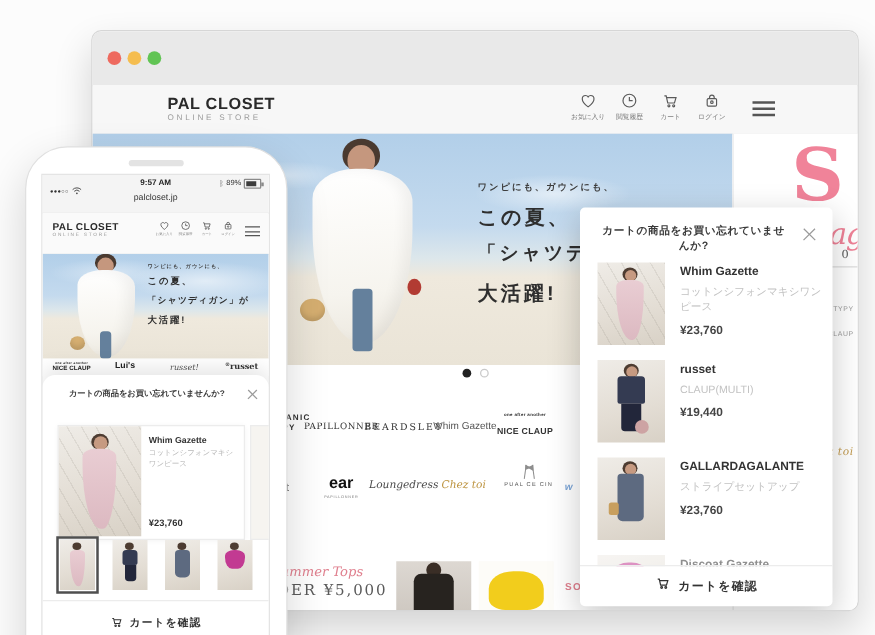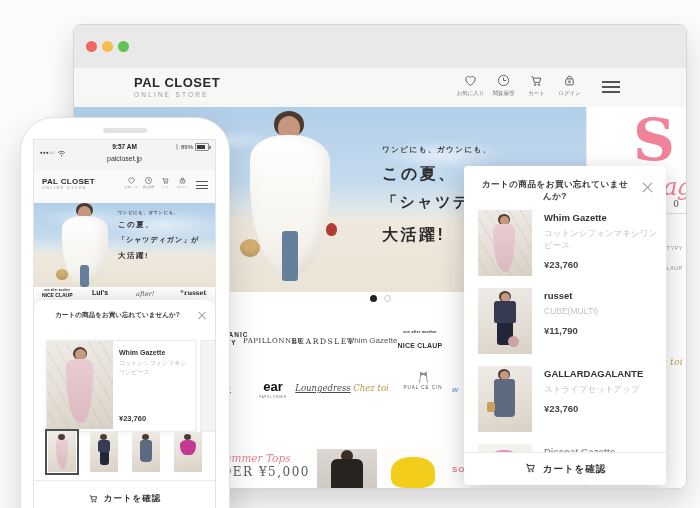--- a/index.html
+++ b/index.html
@@ -280,21 +280,21 @@
     <div class="brand" style="left:346px;top:305px;">
       <span class="b-sub">one after another</span>
       <span class="b-nice">NICE CLAUP</span>
     </div>
 
     <div class="brand b-plain" style="left:142px;top:360px;">Discoat</div>
     <div class="brand" style="left:199px;top:352px;">
       <span class="b-ear">ear</span>
       <span class="b-ear-sub">PAPILLONNER</span>
     </div>
-    <div class="brand b-script" style="left:249px;top:358px;text-decoration:underline;">Loungedress</div>
+    <div class="brand b-script" style="left:249px;top:358px;">Loungedress</div>
     <div class="brand b-script b-gold" style="left:297px;top:358px;">Chez toi</div>
     <div class="brand b-flags" style="left:349px;top:346px;">
       <span><svg width="20" height="13" viewBox="0 0 24 16" fill="#8e8e8e">
             <path d="M8 1l6 2.6L8 6.2z"></path>
             <path d="M16 1l-6 2.6 6 3.6z"></path>
             <rect x="7.5" y="1" width="1" height="14" transform="rotate(8 8 8)"></rect>
             <rect x="15.5" y="1" width="1" height="14" transform="rotate(-8 16 8)"></rect>
           </svg></span>
       <span>PUAL CE CIN</span>
     </div>
@@ -337,22 +337,22 @@
         <div class="dp-item" style="top:84px;">
           <div class="dp-thumb ph v-navy">
             <div class="p-hair" style="left:21px;top:3px;width:12px;height:11px;"></div>
             <div class="p-head" style="left:23px;top:5px;width:9px;height:9px;"></div>
             <div class="p-body" style="left:16px;top:13px;width:22px;height:22px;"></div>
             <div class="p-skirt" style="left:19px;top:35px;width:16px;height:22px;"></div>
             <div class="p-bag" style="left:30px;top:48px;width:11px;height:11px;"></div>
           </div>
           <div class="dp-text">
             <div class="dp-brand">russet</div>
-            <div class="dp-name">CUBE(MULTI)</div>
-            <div class="dp-price">¥11,790</div>
+            <div class="dp-name">CLAUP(MULTI)</div>
+            <div class="dp-price">¥19,440</div>
           </div>
         </div>
 
         <div class="dp-item" style="top:162px;">
           <div class="dp-thumb ph v-jump">
             <div class="p-hair" style="left:20px;top:3px;width:12px;height:11px;"></div>
             <div class="p-head" style="left:22px;top:5px;width:9px;height:9px;"></div>
             <div class="p-body" style="left:16px;top:13px;width:21px;height:38px;"></div>
             <div class="p-bag" style="left:9px;top:36px;width:8px;height:10px;"></div>
           </div>
@@ -467,21 +467,21 @@
           </div>
         </div>
       </div>
 
       <div class="mbrands">
         <div class="mb mb-nice">
           <span class="b-sub">one after another</span>
           <span>NICE CLAUP</span>
         </div>
         <div class="mb mb-luis">Lui's</div>
-        <div class="mb mb-salut">after!</div>
+        <div class="mb mb-salut">russet!</div>
         <div class="mb mb-russet">
           <span class="mb-reg">®</span><span>russet</span>
         </div>
       </div>
 
       <div class="mpopup">
         <div class="mp-title">カートの商品をお買い忘れていませんか?</div>
         <div class="x mp-close"></div>
 
         <div class="mp-card">

